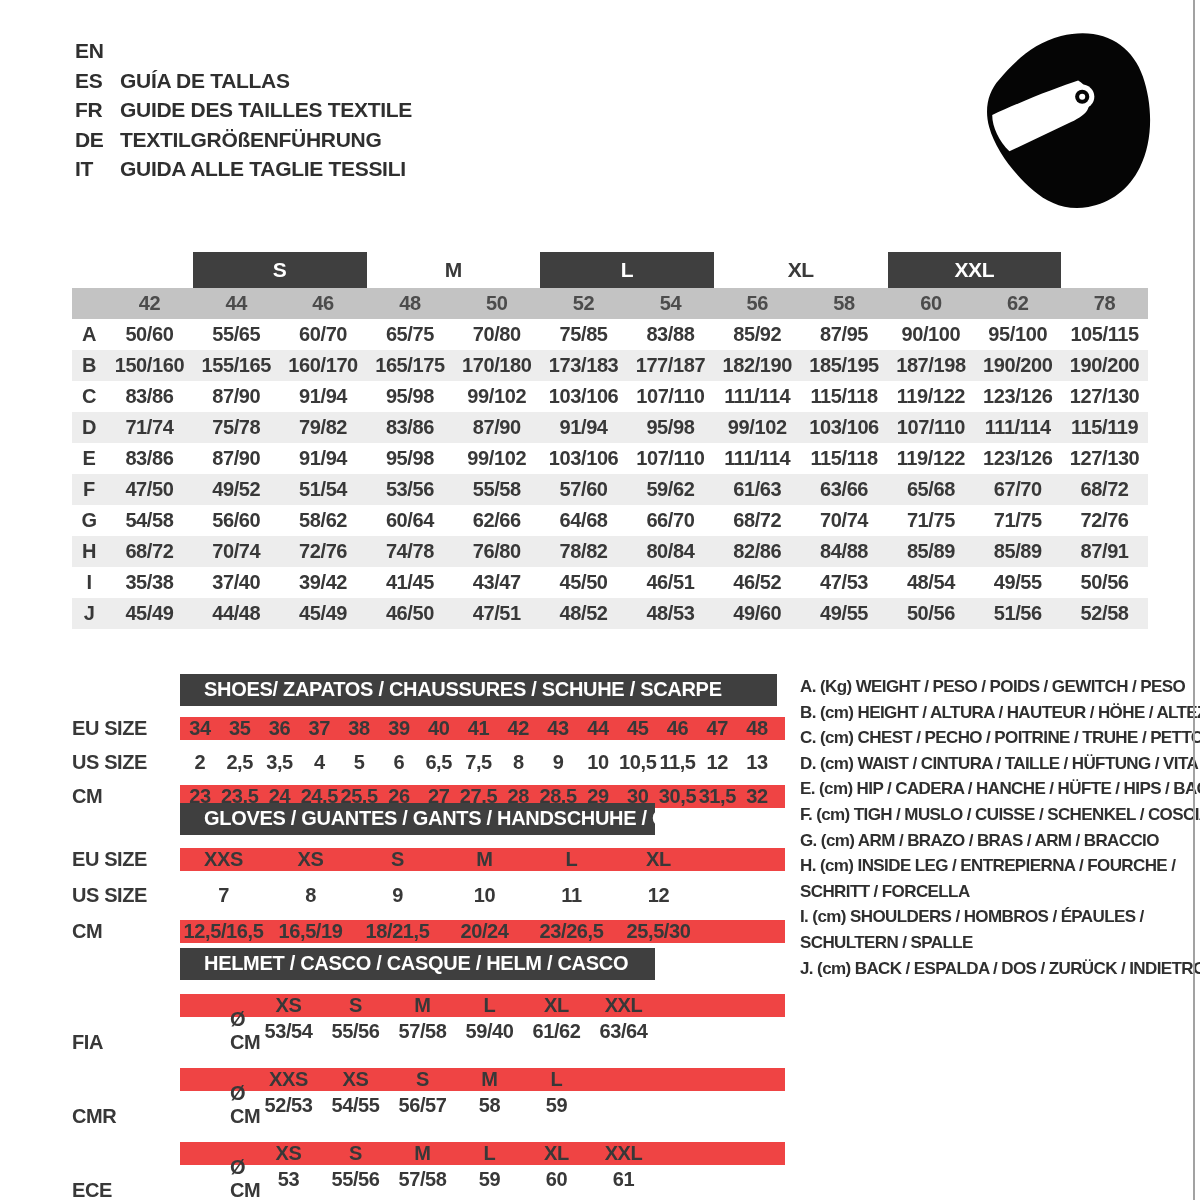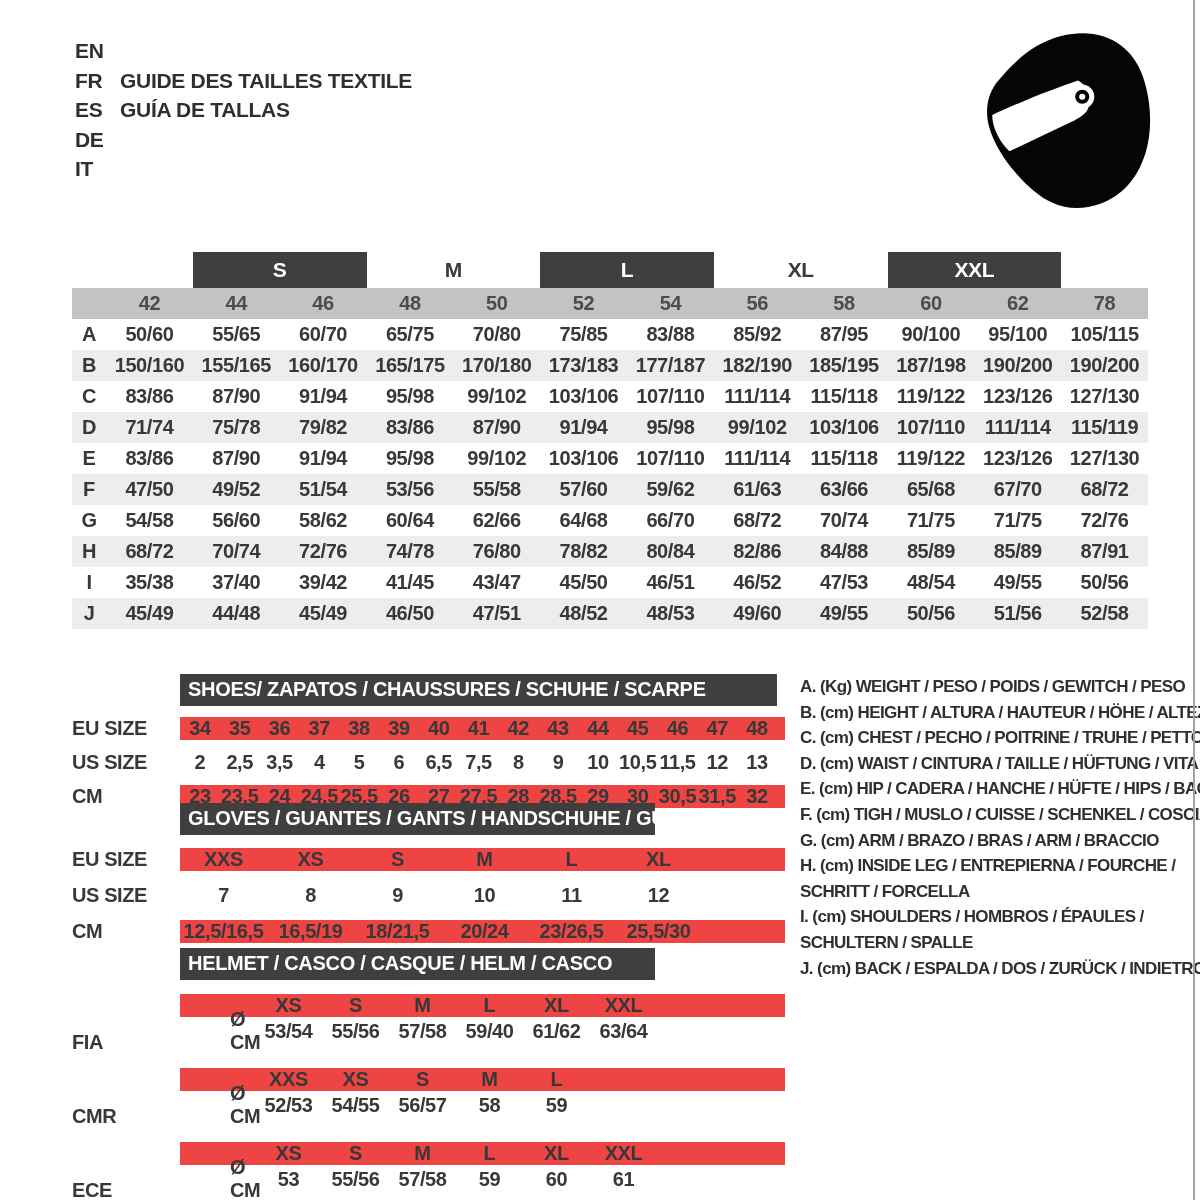--- a/index.html
+++ b/index.html
@@ -29,21 +29,21 @@
   .band.plain{color:#3a3a3a;}
   #num-row{height:31px;background:#c3c3c3;color:#4c4c4c;}
   .trow{height:31px;}
   .trow.stripe{background:#ededed;}
   .cell{text-align:center;}
   .rowletter{text-align:center;}
 
   
   .sub{position:absolute;left:72px;font-size:20px;letter-spacing:-0.4px;}
   .subbar{box-sizing:border-box;height:32px;line-height:30px;background:#3f3f3f;color:#ffffff;
-          padding-left:8px;margin-left:108px;font-size:20px;letter-spacing:-0.3px;white-space:nowrap;overflow:hidden;}
+          padding-left:24px;margin-left:108px;font-size:20px;letter-spacing:-0.3px;white-space:nowrap;overflow:hidden;}
   .subrow{display:flex;align-items:flex-end;}
   #shoes .subrow{height:34px;}
   #gloves .subrow{height:36px;}
   #helmet-table .subrow{height:37px;}
   .sublabel{width:108px;flex:0 0 108px;display:flex;align-items:center;}
   .subcells{flex:0 0 605px;display:grid;align-items:center;box-sizing:border-box;}
   .sstripe{background:#ef4444;}
   .s15{grid-template-columns:repeat(15,1fr);padding-right:8px;}
   .g6{grid-template-columns:repeat(6,87px) 1fr;}
   .h7{grid-template-columns:75px repeat(6,67px) 1fr;}
@@ -59,32 +59,34 @@
 </head>
 <body>
 
 <div>
 
   <div id="langs">
       <div class="lang-row">
         <span class="lang-code">EN</span>
       </div>
       <div class="lang-row">
+        <span class="lang-code">ES</span>
+        <span class="lang-title">GUÍA DE TALLAS</span>
+      </div>
+      <div class="lang-row">
         <span class="lang-code">FR</span>
         <span class="lang-title">GUIDE DES TAILLES TEXTILE</span>
       </div>
       <div class="lang-row">
-        <span class="lang-code">ES</span>
-        <span class="lang-title">GUÍA DE TALLAS</span>
-      </div>
-      <div class="lang-row">
         <span class="lang-code">DE</span>
+        <span class="lang-title">TEXTILGRÖßENFÜHRUNG</span>
       </div>
       <div class="lang-row">
         <span class="lang-code">IT</span>
+        <span class="lang-title">GUIDA ALLE TAGLIE TESSILI</span>
       </div>
     </div>
 
   <div id="helmet-logo">
     <svg viewBox="0 0 170 180" width="178" height="182" aria-hidden="true">
       <path d="M 82,8 C 122,-2 152,16 163,48 C 173,77 173,112 160,138
                C 149,160 131,173 109,177 C 87,181 69,173 55,161
                C 35,144 17,120 11,98 C 6,80 10,63 21,51 C 36,33 55,15 82,8 Z" fill="#050505"></path>
       <path d="M 14,86 C 42,73 80,58 99,52 C 109,58 113,69 109,79
                C 107,85 100,89 92,93 L 31,122 C 21,112 14,98 14,86 Z" fill="#ffffff"></path>

